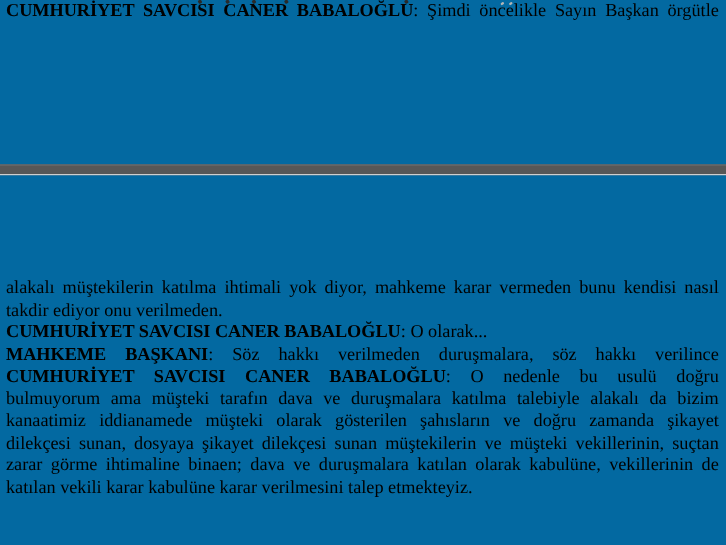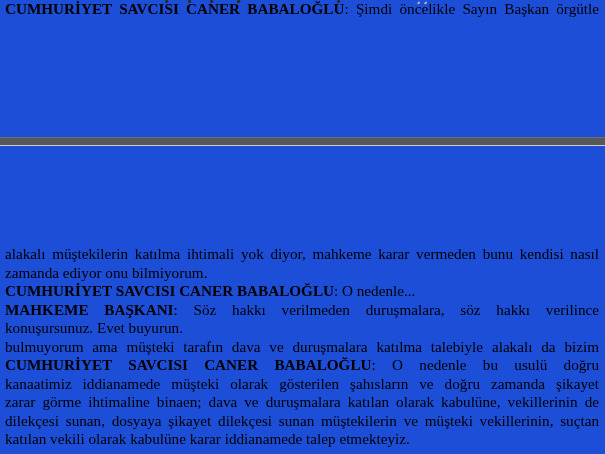--- a/index.html
+++ b/index.html
@@ -4,21 +4,21 @@
 <style>
   html, body {
     margin: 0;
     padding: 0;
     background: #ffffff;
   }
   .page {
     position: relative;
     width: 605px;
     height: 454px;
-    background: #1d4ed8;
+    background: #0369a1;
     overflow: hidden;
     font-family: "Liberation Serif", "DejaVu Serif", serif;
     font-size: 15.2px;
     color: #000000;
   }
   .textblock {
     position: absolute;
     left: 5px;
     width: 594px;
   }
@@ -74,27 +74,26 @@
     <div class="cutmark faint" style="left:417px"></div>
     <div class="cutmark faint" style="left:424px"></div>
   </div>
 
   <div class="textblock" id="block-top" style="top:0px">
       <div class="line justify"><span class="speaker">CUMHURİYET SAVCISI CANER BABALOĞLU</span><span>: Şimdi öncelikle Sayın Başkan örgütle</span></div>
     </div>
 
   <div class="pagebreak"></div>
 
-  <div class="textblock" id="block-main" style="top:245px">
+  <div class="textblock" id="block-main" style="top:231px">
       <div class="line justify"><span>alakalı müştekilerin katılma ihtimali yok diyor, mahkeme karar vermeden bunu kendisi nasıl</span></div>
-      <div class="line"><span>zamanda ediyor onu bilmiyorum.</span></div>
-      <div class="line"><span class="speaker">CUMHURİYET SAVCISI CANER BABALOĞLU</span><span>: O nedenle...</span></div>
+      <div class="line"><span>takdir ediyor onu verilmeden.</span></div>
+      <div class="line"><span class="speaker">CUMHURİYET SAVCISI CANER BABALOĞLU</span><span>: O olarak...</span></div>
       <div class="line justify"><span class="speaker">MAHKEME BAŞKANI</span><span>: Söz hakkı verilmeden duruşmalara, söz hakkı verilince</span></div>
-      <div class="line"><span>konuşursunuz. Evet buyurun.</span></div>
+      <div class="line justify"><span class="speaker">CUMHURİYET SAVCISI CANER BABALOĞLU</span><span>: O nedenle bu usulü doğru</span></div>
       <div class="line justify"><span>bulmuyorum ama müşteki tarafın dava ve duruşmalara katılma talebiyle alakalı da bizim</span></div>
-      <div class="line justify"><span class="speaker">CUMHURİYET SAVCISI CANER BABALOĞLU</span><span>: O nedenle bu usulü doğru</span></div>
       <div class="line justify"><span>kanaatimiz iddianamede müşteki olarak gösterilen şahısların ve doğru zamanda şikayet</span></div>
+      <div class="line justify"><span>dilekçesi sunan, dosyaya şikayet dilekçesi sunan müştekilerin ve müşteki vekillerinin, suçtan</span></div>
       <div class="line justify"><span>zarar görme ihtimaline binaen; dava ve duruşmalara katılan olarak kabulüne, vekillerinin de</span></div>
-      <div class="line justify"><span>dilekçesi sunan, dosyaya şikayet dilekçesi sunan müştekilerin ve müşteki vekillerinin, suçtan</span></div>
-      <div class="line"><span>katılan vekili olarak kabulüne karar iddianamede talep etmekteyiz.</span></div>
+      <div class="line"><span>katılan vekili karar kabulüne karar verilmesini talep etmekteyiz.</span></div>
     </div>
 
 </div>
 
 </body></html>

